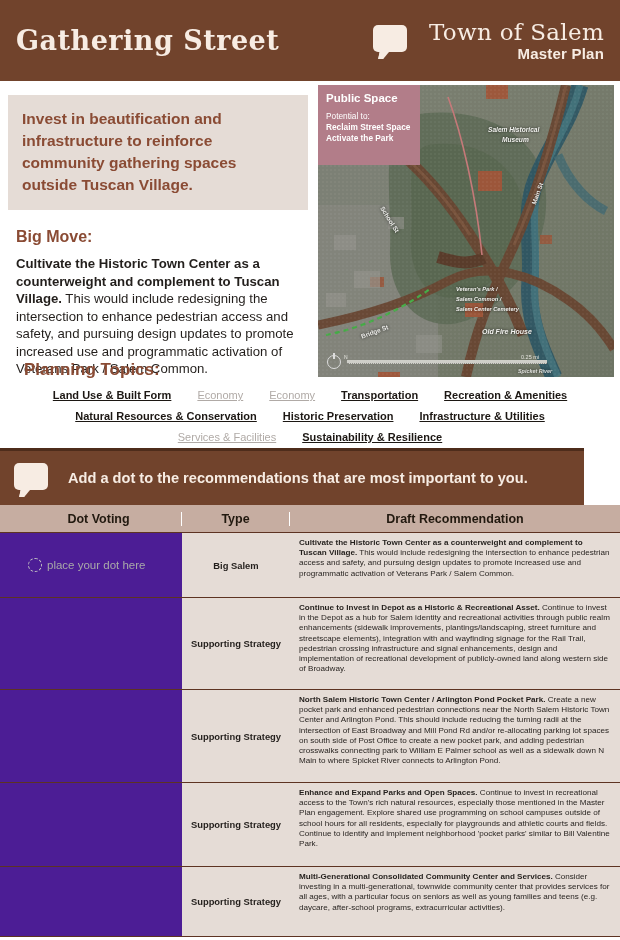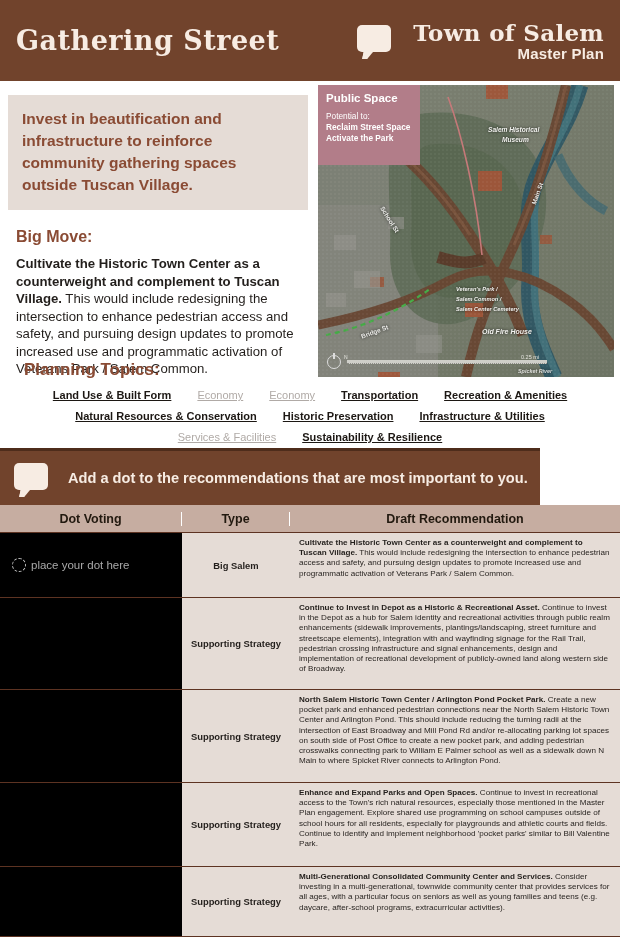--- a/index.html
+++ b/index.html
@@ -41,21 +41,21 @@
   .hdr-bubble .line { height:3px; margin-bottom:3px; }
   .hdr-bubble .l1 { width:23px; }
   .hdr-bubble .l2 { width:23px; }
   .hdr-bubble .l3 { width:15px; }
 
   .header-brand {
     margin-left:22px; margin-right:16px; text-align:right; color:#f7ece3;
   }
   .brand-top {
     font-family:"DejaVu Serif", serif; font-size:23px; line-height:25px;
-    font-weight:700; letter-spacing:0.3px;
+    font-weight:400; letter-spacing:0.3px;
   }
   .brand-sub {
     font-family:"Liberation Sans", sans-serif; font-size:15px;
     font-weight:700; line-height:17px; letter-spacing:0.2px;
   }
 
   
   .left-col { position:absolute; left:0; top:90px; width:318px; }
   .vision-box {
     margin:5px 10px 0 8px; background:#e5dcd6; padding:13px 14px 14px 14px;
@@ -117,21 +117,21 @@
   }
   .compass:after{
     content:""; position:absolute; left:5.3px; top:-3px;
     width:1.5px; height:6px; background:#ddd;
   }
   .scale-n { position:absolute; left:19px; top:-1px; font-size:5px; color:#e4e4de; }
   .scale-lab { position:absolute; left:196px; top:-1px; font-size:5.5px; color:#e4e4de; }
 
   
   .dv-banner {
-    position:absolute; left:0; top:448px; width:540px; height:57px;
+    position:absolute; left:0; top:448px; width:584px; height:57px;
     background:#71432c; display:flex; align-items:center;
     border-top:3px solid #4e2c1b;
   }
   .dv-bubble { width:34px; height:27px; padding:6px 5px 0 5px; margin-left:14px; }
   .dv-bubble .line { height:3px; margin-bottom:3px; }
   .dv-bubble .l1 { width:23px; }
   .dv-bubble .l2 { width:23px; }
   .dv-bubble .l3 { width:15px; }
   .dv-text {
     color:#f7ece3; font-size:14.6px; font-weight:700; margin-left:20px;
@@ -139,26 +139,26 @@
 
   
   .tbl { position:absolute; left:0; top:505px; width:620px; }
   .thead {
     display:flex; background:#c6ada1; height:28px; align-items:center;
     border-bottom:1.5px solid #5d3322;
   }
   .th {
     font-size:12.5px; font-weight:700; color:#22190f; text-align:center;
   }
-  .c1 { width:182px; flex:0 0 182px; }
+  .c1 { width:182px; flex:0 0 182px;padding-left:16px; }
   .c2 { width:108px; flex:0 0 108px; }
   .c3 { flex:1 1 auto; }
   .thead .c1, .thead .c2 { border-right:1.5px solid #ffffff; }
   .trow { display:flex; border-bottom:1.2px solid #5d3322; }
-  .trow .c1 { background:#000000; position:relative; display:flex; align-items:center; }
+  .trow .c1 { background:#4c1d95; position:relative; display:flex; align-items:center; }
   .trow .c2 {
     background:#e5dcd6; display:flex; align-items:center; justify-content:center;
     text-align:center;
   }
   .trow .c3 { background:#e5dcd6; padding:5px 10px 6px 9px; }
   .cell-type { font-size:9.4px; font-weight:700; color:#231f1c; }
   .rec { font-size:8.1px; line-height:10.2px; color:#231f1c; }
   .rec b { font-weight:700; }
   .dot-slot { display:flex; align-items:center; padding-left:12px; }
   .dot-circle {

